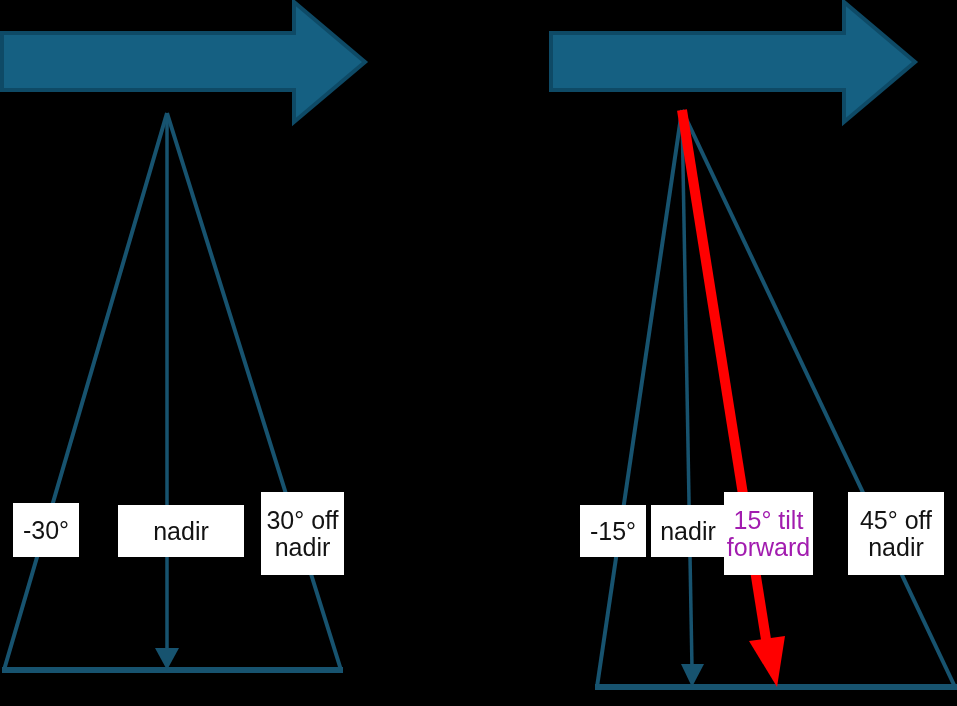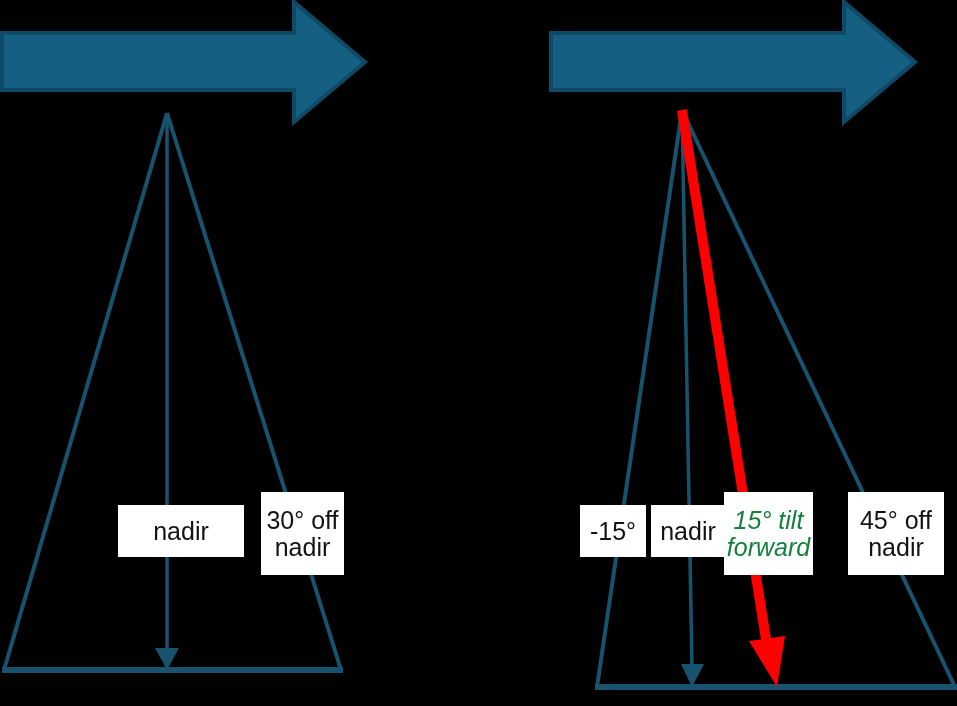--- a/index.html
+++ b/index.html
@@ -29,21 +29,21 @@
     align-items: center;
     justify-content: center;
     text-align: center;
     line-height: 1.08;
     color: #131313;
     font-size: 25px;
     font-family: "Liberation Sans", sans-serif;
     box-sizing: border-box;
     white-space: pre-line;
   }
-  .label-box.red { color: #15803d; font-style: italic; }
+  .label-box.red { color: #a21caf; }
 </style>
 </head>
 <body>
 
 <div id="stage">
 
   <svg class="layer" viewBox="0 0 957 706">
     <defs></defs>
 
     <g>
@@ -71,20 +71,21 @@
       <line x1="595" y1="687" x2="957" y2="687" stroke="#17536F" stroke-width="6"></line>
 
       <line x1="682" y1="110" x2="692" y2="668" stroke="#17536F" stroke-width="3.5"></line>
       <path d="M 681,664 L 704,664 L 692,687 Z" fill="#17536F"></path>
 
       <line x1="682" y1="110" x2="768" y2="652" stroke="#FF0000" stroke-width="10" stroke-linecap="butt"></line>
       <path d="M 749,641 L 785,636 L 777,687 Z" fill="#FF0000"></path>
     </g>
   </svg>
 
+  <div class="label-box" style="left:13px; top:503px; width:66px; height:54px; font-size:25px;">-30°</div>
 
   <div class="label-box" style="left:118px; top:505px; width:126px; height:52px; font-size:25px;">nadir</div>
 
   <div class="label-box" style="left:261px; top:492px; width:83px; height:83px; font-size:25px;">30° off
 nadir</div>
 
   <div class="label-box" style="left:580px; top:505px; width:66px; height:52px; font-size:25px;">-15°</div>
 
   <div class="label-box" style="left:651px; top:505px; width:74px; height:52px; font-size:25px;">nadir</div>
 

